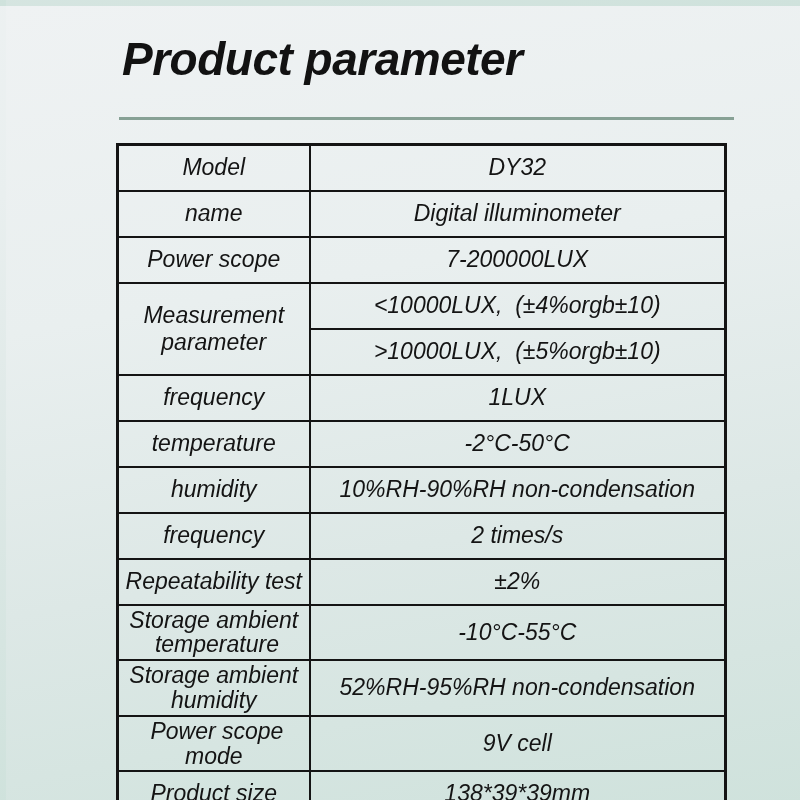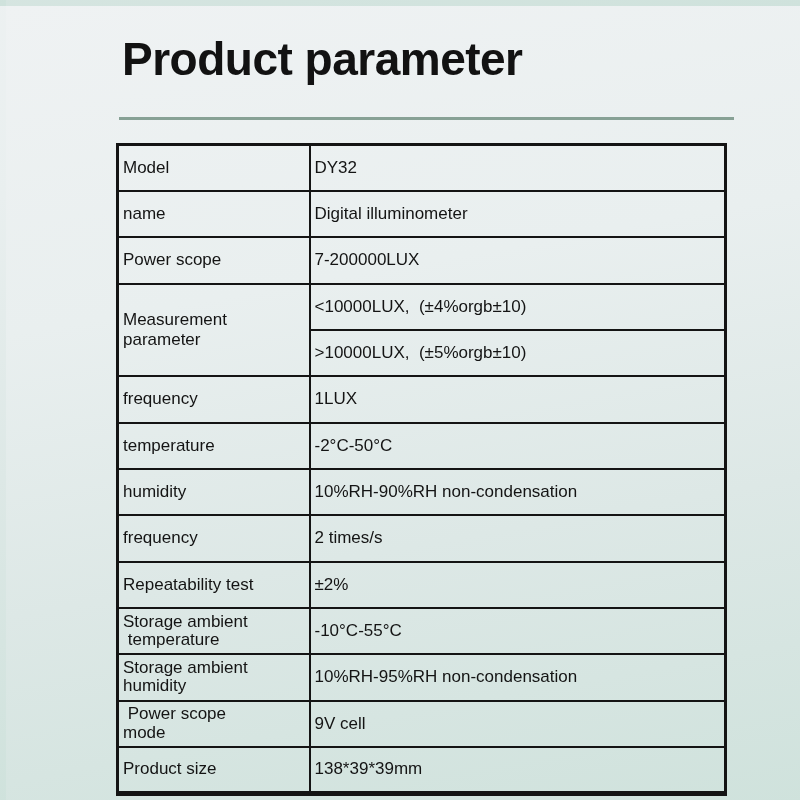--- a/index.html
+++ b/index.html
@@ -1,15 +1,15 @@
 <!DOCTYPE html>
 <html><head>
 <meta charset="utf-8">
 <style>
-  * { margin: 6px; padding: 0; box-sizing: border-box; }
+  * { margin: 6px; padding: 0; box-sizing: border-box; font-style: italic; }
   html, body { width: 800px; height: 800px; }
   body {
     font-family: "Liberation Sans", "DejaVu Sans", sans-serif;
     color: #141414;
     background: linear-gradient(170deg, #eff2f3 0%, #e9efef 35%, #dde8e6 65%, #cfe2dc 100%);
     position: relative;
     overflow: hidden;
   }
   .page-title {
     position: absolute;
@@ -33,23 +33,23 @@
     left: 98px;
     top: 125px;
     width: 608px;
     height: 653px;
     border-collapse: collapse;
     table-layout: fixed;
     background: transparent;
   }
   table.param-table td {
     border: 2px solid #141414;
-    text-align: left;
+    text-align: center;
     vertical-align: middle;
-    font-size: 17px;
+    font-size: 23px;
     padding: 2px 4px;
     overflow: hidden;
   }
   table.param-table { border: 3px solid #141414; border-bottom-width: 5px; }
   col.c-label { width: 192px; }
   col.c-value { width: 416px; }
   tr.band { height: 46px; }
   td.label-model { font-size: 30px; }
   td.value-model { font-size: 20px; }
   td.label-tight { font-size: 21px; padding-left: 2px; padding-right: 2px; }
@@ -114,21 +114,21 @@
     <td>±2%</td>
   </tr>
   <tr class="band">
     <td class="label-pre">Storage ambient
  temperature</td>
     <td>-10°C-55°C</td>
   </tr>
   <tr class="band">
     <td class="label-pre">Storage ambient
 humidity</td>
-    <td>10%RH-95%RH non-condensation</td>
+    <td>52%RH-95%RH non-condensation</td>
   </tr>
   <tr class="band">
     <td class="label-pre"> Power scope
 mode</td>
     <td>9V cell</td>
   </tr>
   <tr class="band">
     <td>Product size</td>
     <td>138*39*39mm</td>
   </tr>

